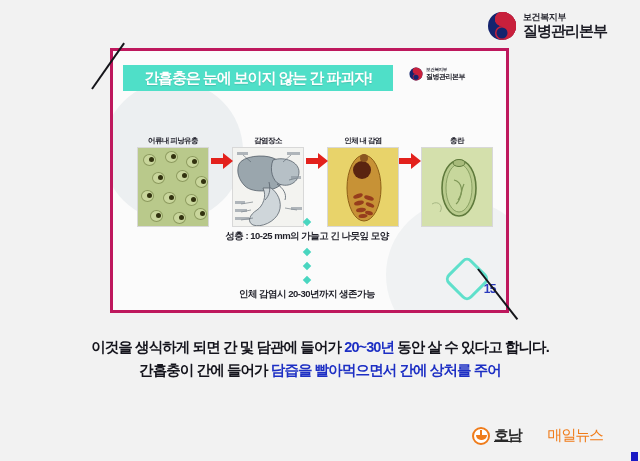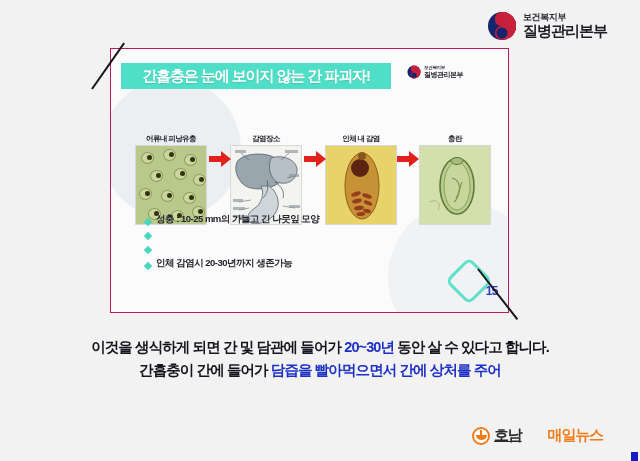--- a/index.html
+++ b/index.html
@@ -23,21 +23,21 @@
     font-size:9px; color:#2a2a32; font-weight:bold; letter-spacing:-0.4px;
   }
   #gov-logo .gov-main {
     font-size:15px; color:#1d1d26; font-weight:bold; letter-spacing:-1px;
   }
 
   
   #slide {
     position:absolute; left:110px; top:48px; width:399px; height:265px;
     background:#fbfbfb;
-    border:1px solid #be185d;
+    border:3px solid #be185d;
     overflow:hidden;
   }
   #slide-bg-circle {
     position:absolute; left:-10px; top:30px; width:140px; height:140px;
     border-radius:50%;
     background:#eceff1;
   }
   #slide-bg-circle2 {
     position:absolute; right:-30px; bottom:-40px; width:150px; height:150px;
     border-radius:50%;
@@ -110,21 +110,21 @@
   .arrow svg { display:block; }
   .a1 { left:74px; }
   .a2 { left:169px; }
   .a3 { left:262px; }
 
   
   #bullets {
     position:absolute; left:34px; top:164px; width:320px;
   }
   .bullet {
-    display:flex; align-items:flex-end; gap:5px; margin-bottom:4.5px;
+    display:flex; align-items:center; gap:5px; margin-bottom:4.5px;flex-direction:column;
   }
   .bullet .dia {
     width:6px; height:6px; margin-top:3.5px; flex:0 0 6px;
     background:#49d6c0; transform:rotate(45deg);
   }
   .bullet .btxt {
     font-size:9.5px; font-weight:bold; color:#23232c; letter-spacing:-0.5px;
     line-height:1.25;
   }
 
@@ -174,21 +174,21 @@
   }
   #watermark .wm-mark::before {
     content:""; position:absolute; left:2px; top:6px; width:11px; height:5px;
     background:#ef7c1b; border-radius:0 0 8px 8px;
   }
   #watermark .wm-mark::after {
     content:""; position:absolute; left:5.5px; top:1.5px; width:2px; height:5px;
     background:#ef7c1b;
   }
   .wm-a { font-size:15px; font-weight:bold; color:#2a2a2a; letter-spacing:-1.2px;text-decoration:underline; }
-  .wm-b { font-size:15px; font-weight:bold; color:#f07c1a; letter-spacing:-1.2px;padding-left:22px; }
+  .wm-b { font-size:15px; font-weight:normal; color:#f07c1a; letter-spacing:-1.2px;padding-left:22px; }
 
   #corner-pixel {
     position:absolute; right:2px; bottom:0px; width:7px; height:9px;
     background:#1a1ac4;
   }
 </style>
 </head>
 <body>
 
 <div id="gov-logo">

